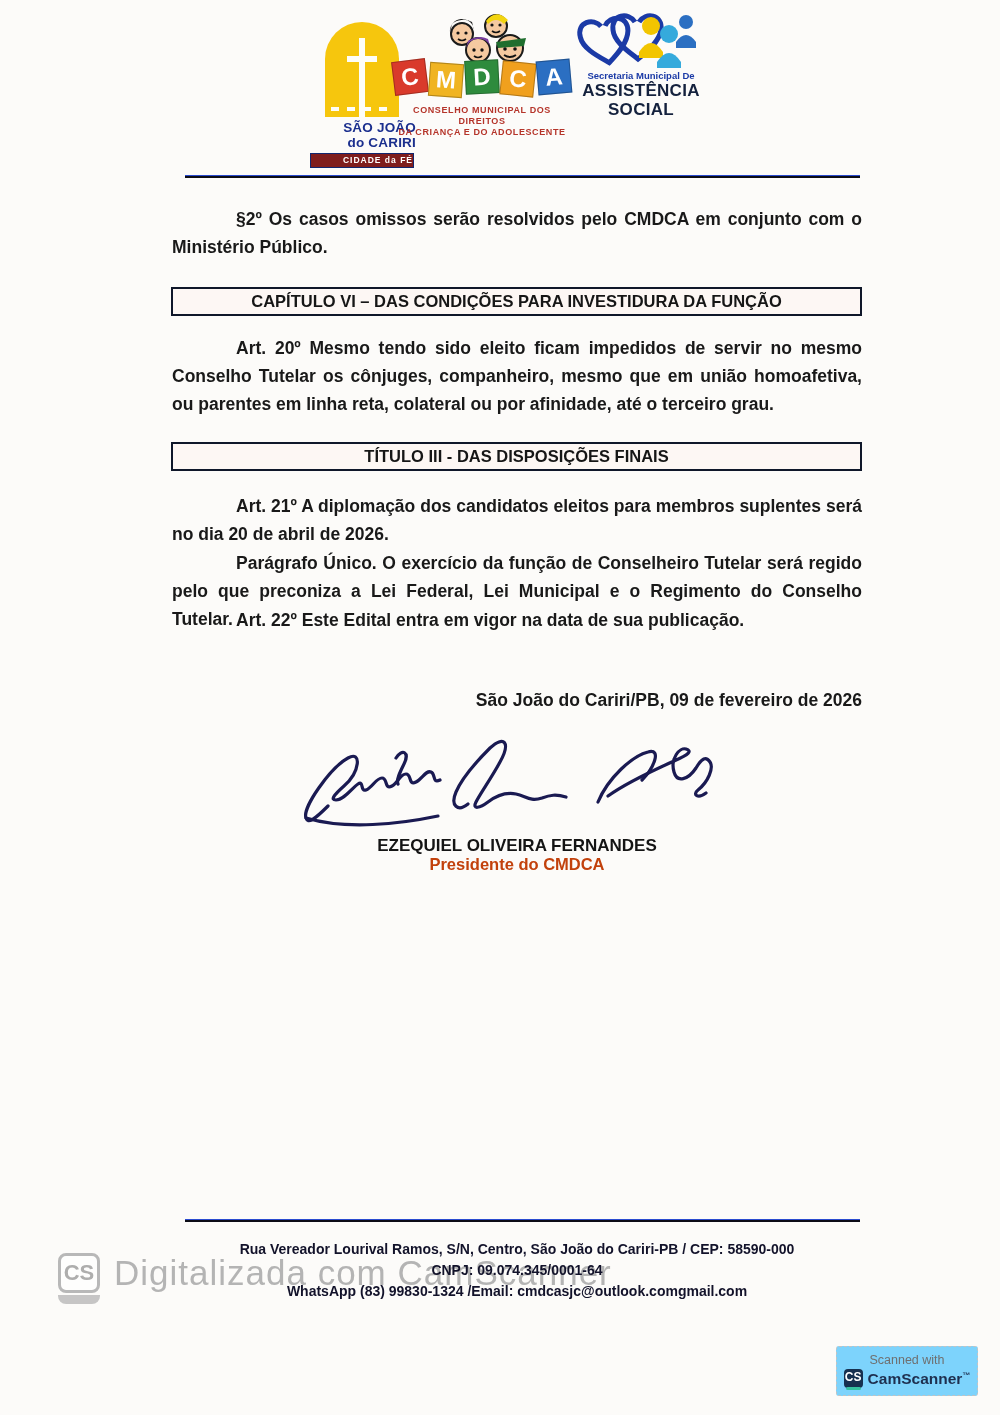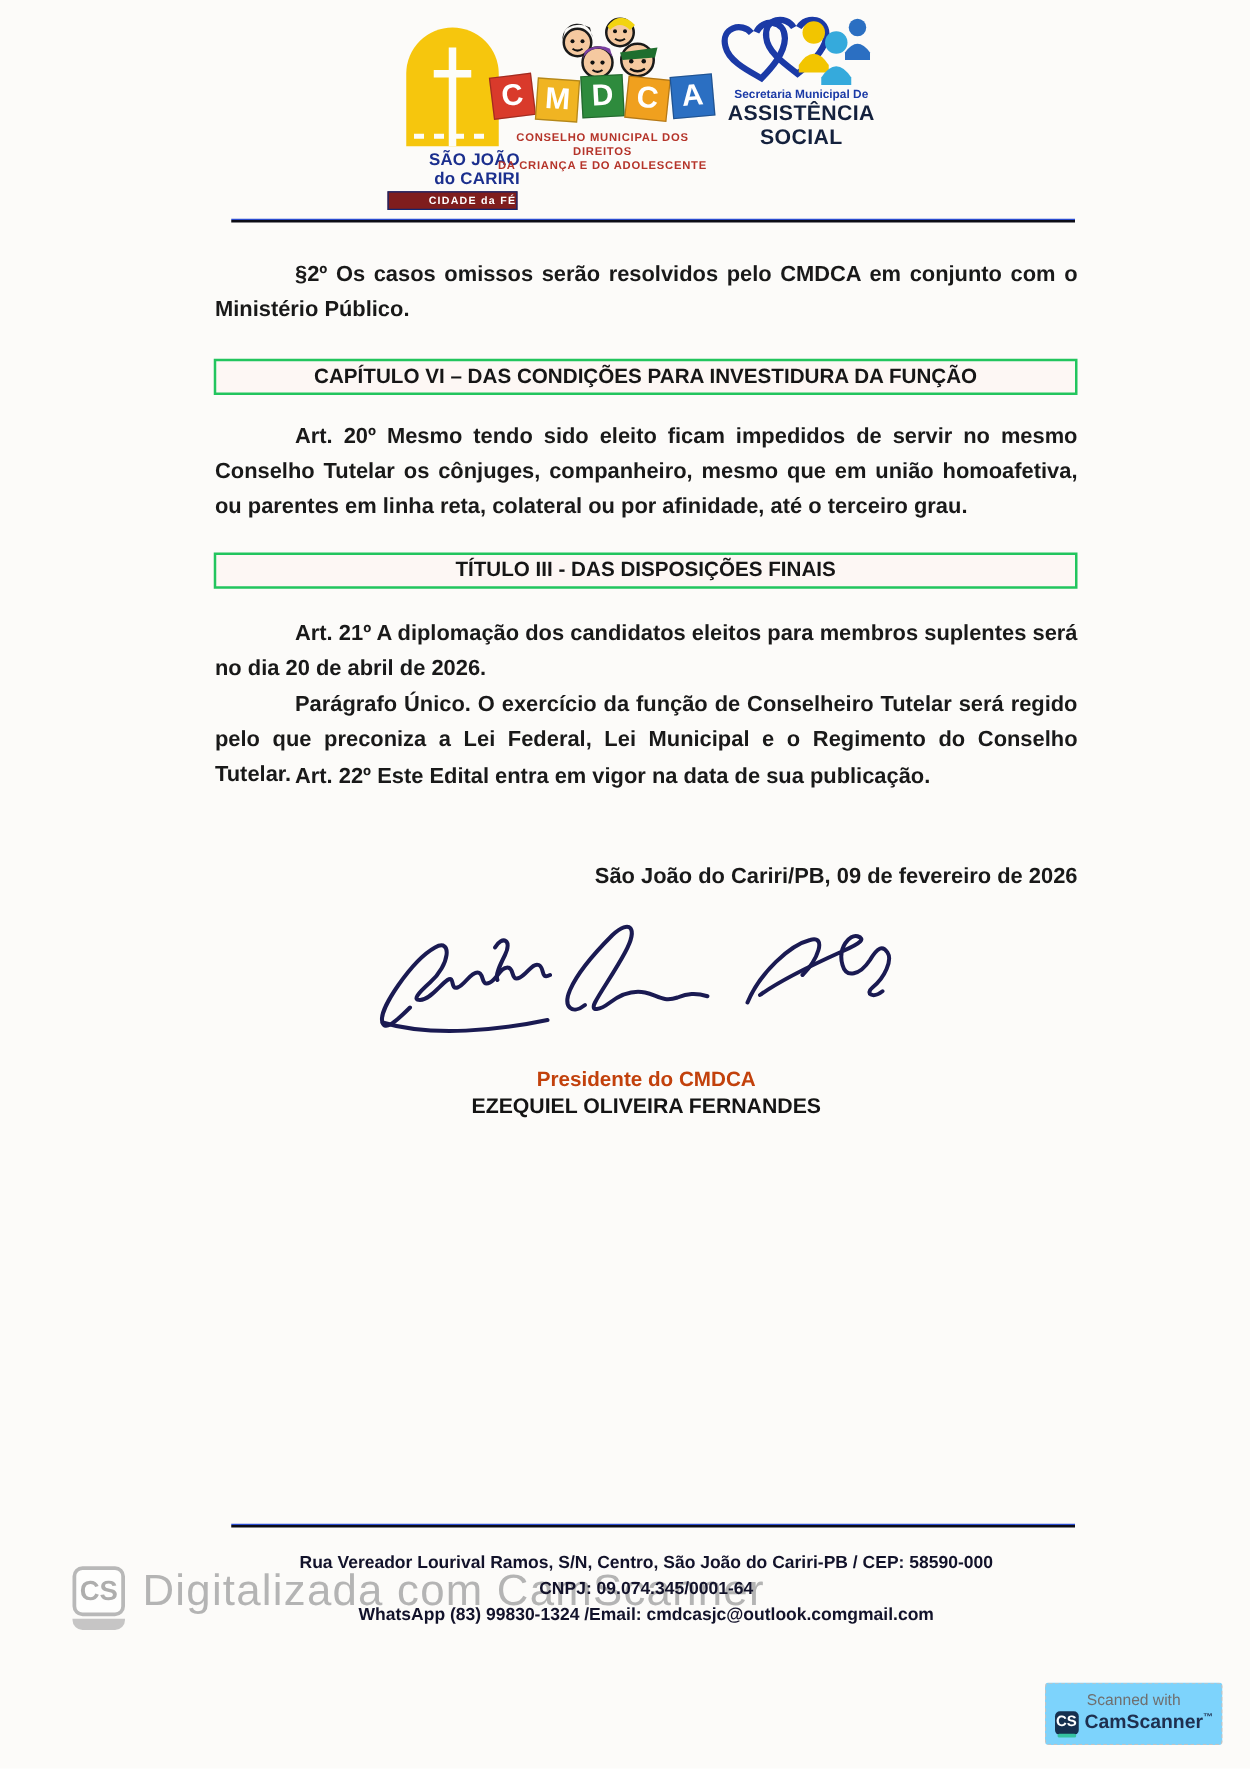--- a/index.html
+++ b/index.html
@@ -46,21 +46,21 @@
 
   
   .rule { position:absolute; left:185px; width:675px; height:3px;
     background:linear-gradient(to bottom,#2a4bd0 0 34%, #0c0c16 34% 100%); }
   .rule-top { top:175px; }
   .rule-bottom { top:1219px; }
 
   
   .para { position:absolute; left:172px; width:690px;
     font-size:17.5px; line-height:28px; font-weight:600; text-align:justify; text-indent:64px; color:#191919; }
-  .hbox { position:absolute; left:171px; width:691px; border:2px solid #22c55e; background:#fdf7f4;
+  .hbox { position:absolute; left:171px; width:691px; border:2px solid #0f172a; background:#fdf7f4;
     text-align:center; font-weight:800; font-size:16.5px; line-height:23px; padding:1px 0; text-indent:0; }
   .dateline { position:absolute; left:172px; width:690px; text-align:right;
     font-size:17.5px; font-weight:600; color:#191919; }
   .sig-name { position:absolute; left:172px; width:690px; text-align:center;
     font-size:17px; font-weight:800; color:#141414; }
   .sig-title { position:absolute; left:172px; width:690px; text-align:center;
     font-size:16.5px; font-weight:600; color:#c2410c; }
   .signature { position:absolute; left:300px; top:728px; }
 
   
@@ -193,21 +193,21 @@
         <path d="M28,78 C14,92 8,96 6,90 C2,80 30,40 48,30 C62,22 60,44 44,58 C34,67 30,72 36,72 C44,72 52,60 58,56 C64,52 60,64 66,62 C72,60 76,50 82,50 C88,50 84,62 92,58 C98,55 100,46 106,46 C112,46 108,58 116,54 C122,51 126,42 131,44 C136,46 132,56 140,52"></path>
         <path d="M96,30 C102,20 110,24 104,36 C100,44 96,52 98,56"></path>
         <path d="M6,90 C46,102 100,96 138,88"></path>
         <path d="M168,76 C158,84 150,78 156,64 C162,50 176,34 190,20 C204,7 211,14 200,34 C192,49 180,66 176,74 C172,82 180,80 188,74 C196,68 206,64 216,66 C226,68 230,74 242,70 C250,67 256,66 266,69"></path>
         <path d="M298,74 C308,50 332,28 348,24 C362,20 354,40 342,52"></path>
         <path d="M308,68 C326,55 354,42 374,33 C390,26 392,23 386,21 C380,19 370,30 374,44 C377,55 388,52 396,40 C402,30 406,28 410,34 C414,40 408,54 398,62 C392,67 398,71 406,65"></path>
       </g>
     </svg>
   </div>
 
-  <div class="sig-name" style="top:875px;">EZEQUIEL OLIVEIRA FERNANDES</div>
+  <div class="sig-name" style="top:836px;">EZEQUIEL OLIVEIRA FERNANDES</div>
   <div class="sig-title" style="top:855px;">Presidente do CMDCA</div>
 
   <div class="rule rule-bottom"></div>
 
   <div class="foot-line" style="top:1241px;">Rua Vereador Lourival Ramos, S/N, Centro, São João do Cariri-PB / CEP: 58590-000</div>
   <div class="foot-line" style="top:1262px;">CNPJ: 09.074.345/0001-64</div>
   <div class="foot-line" style="top:1283px;">WhatsApp (83) 99830-1324 /Email: cmdcasjc@outlook.comgmail.com</div>
 
   <div class="wm">
     <div class="wm-box">CS</div>

